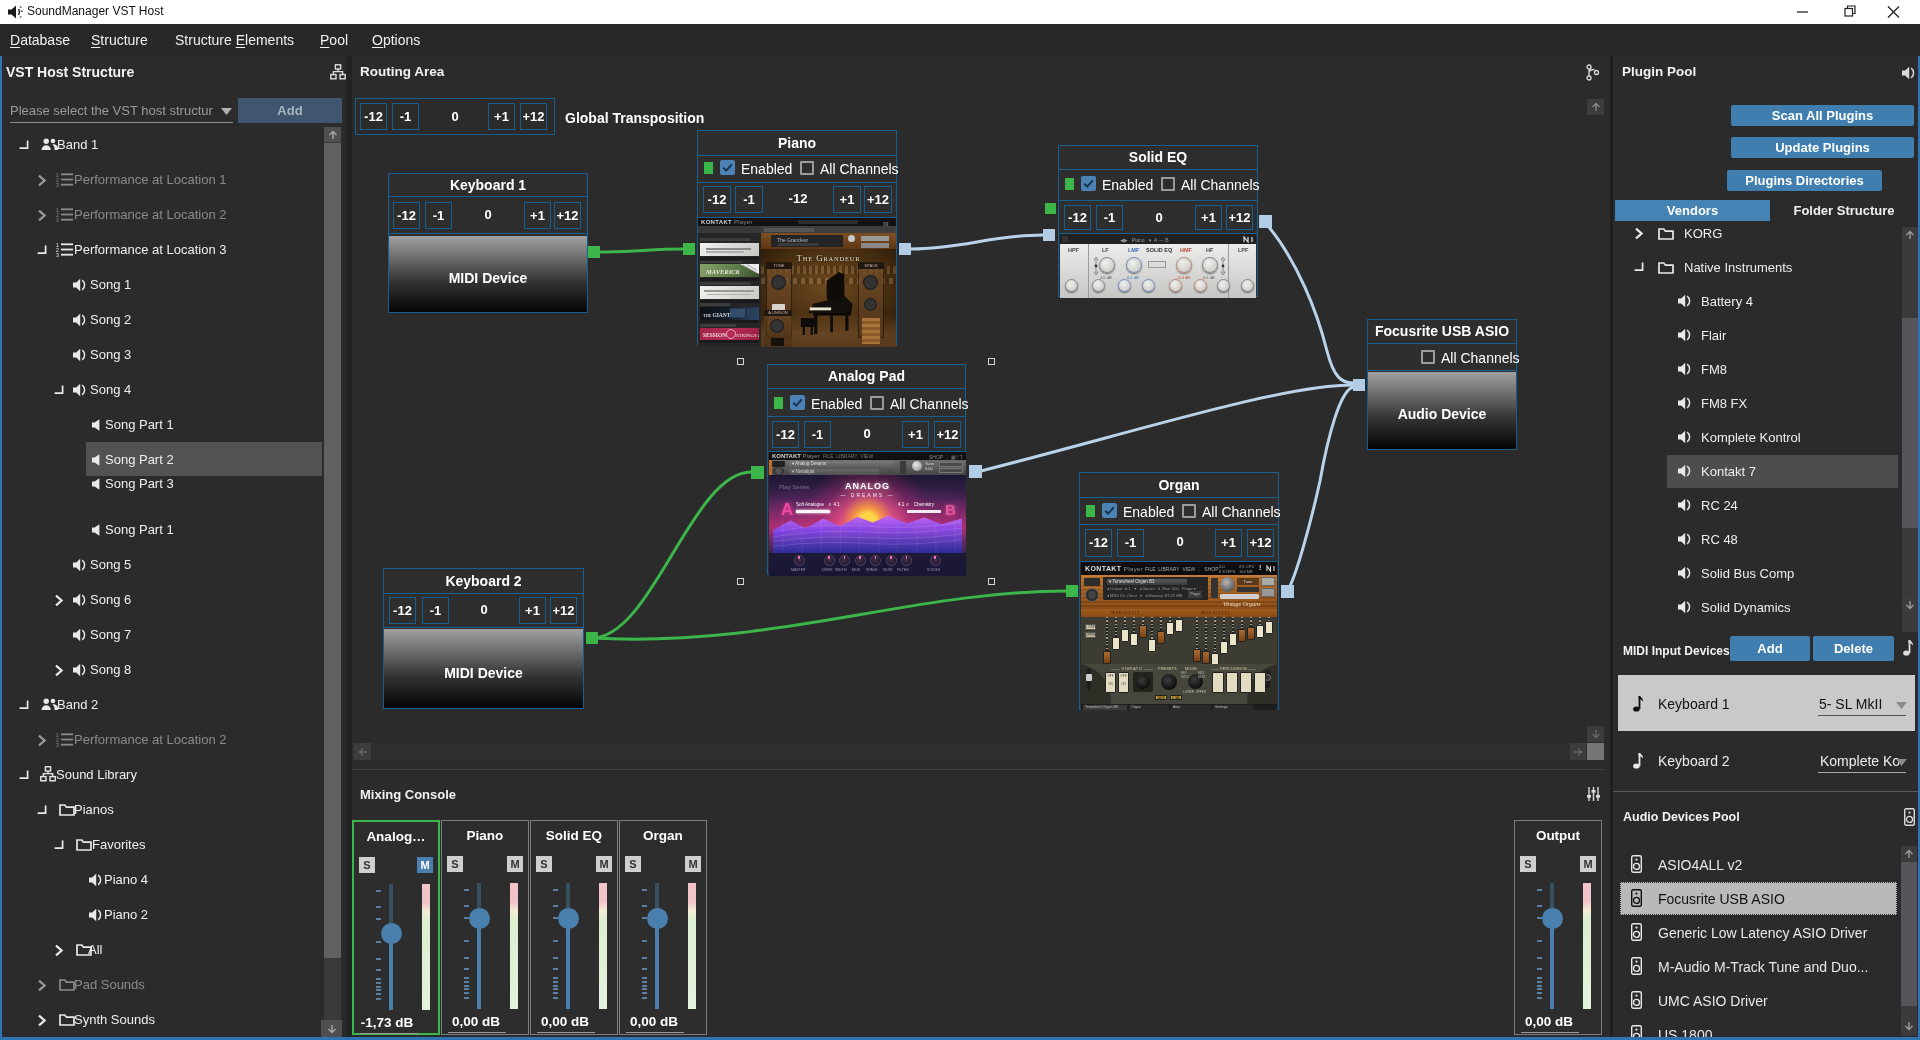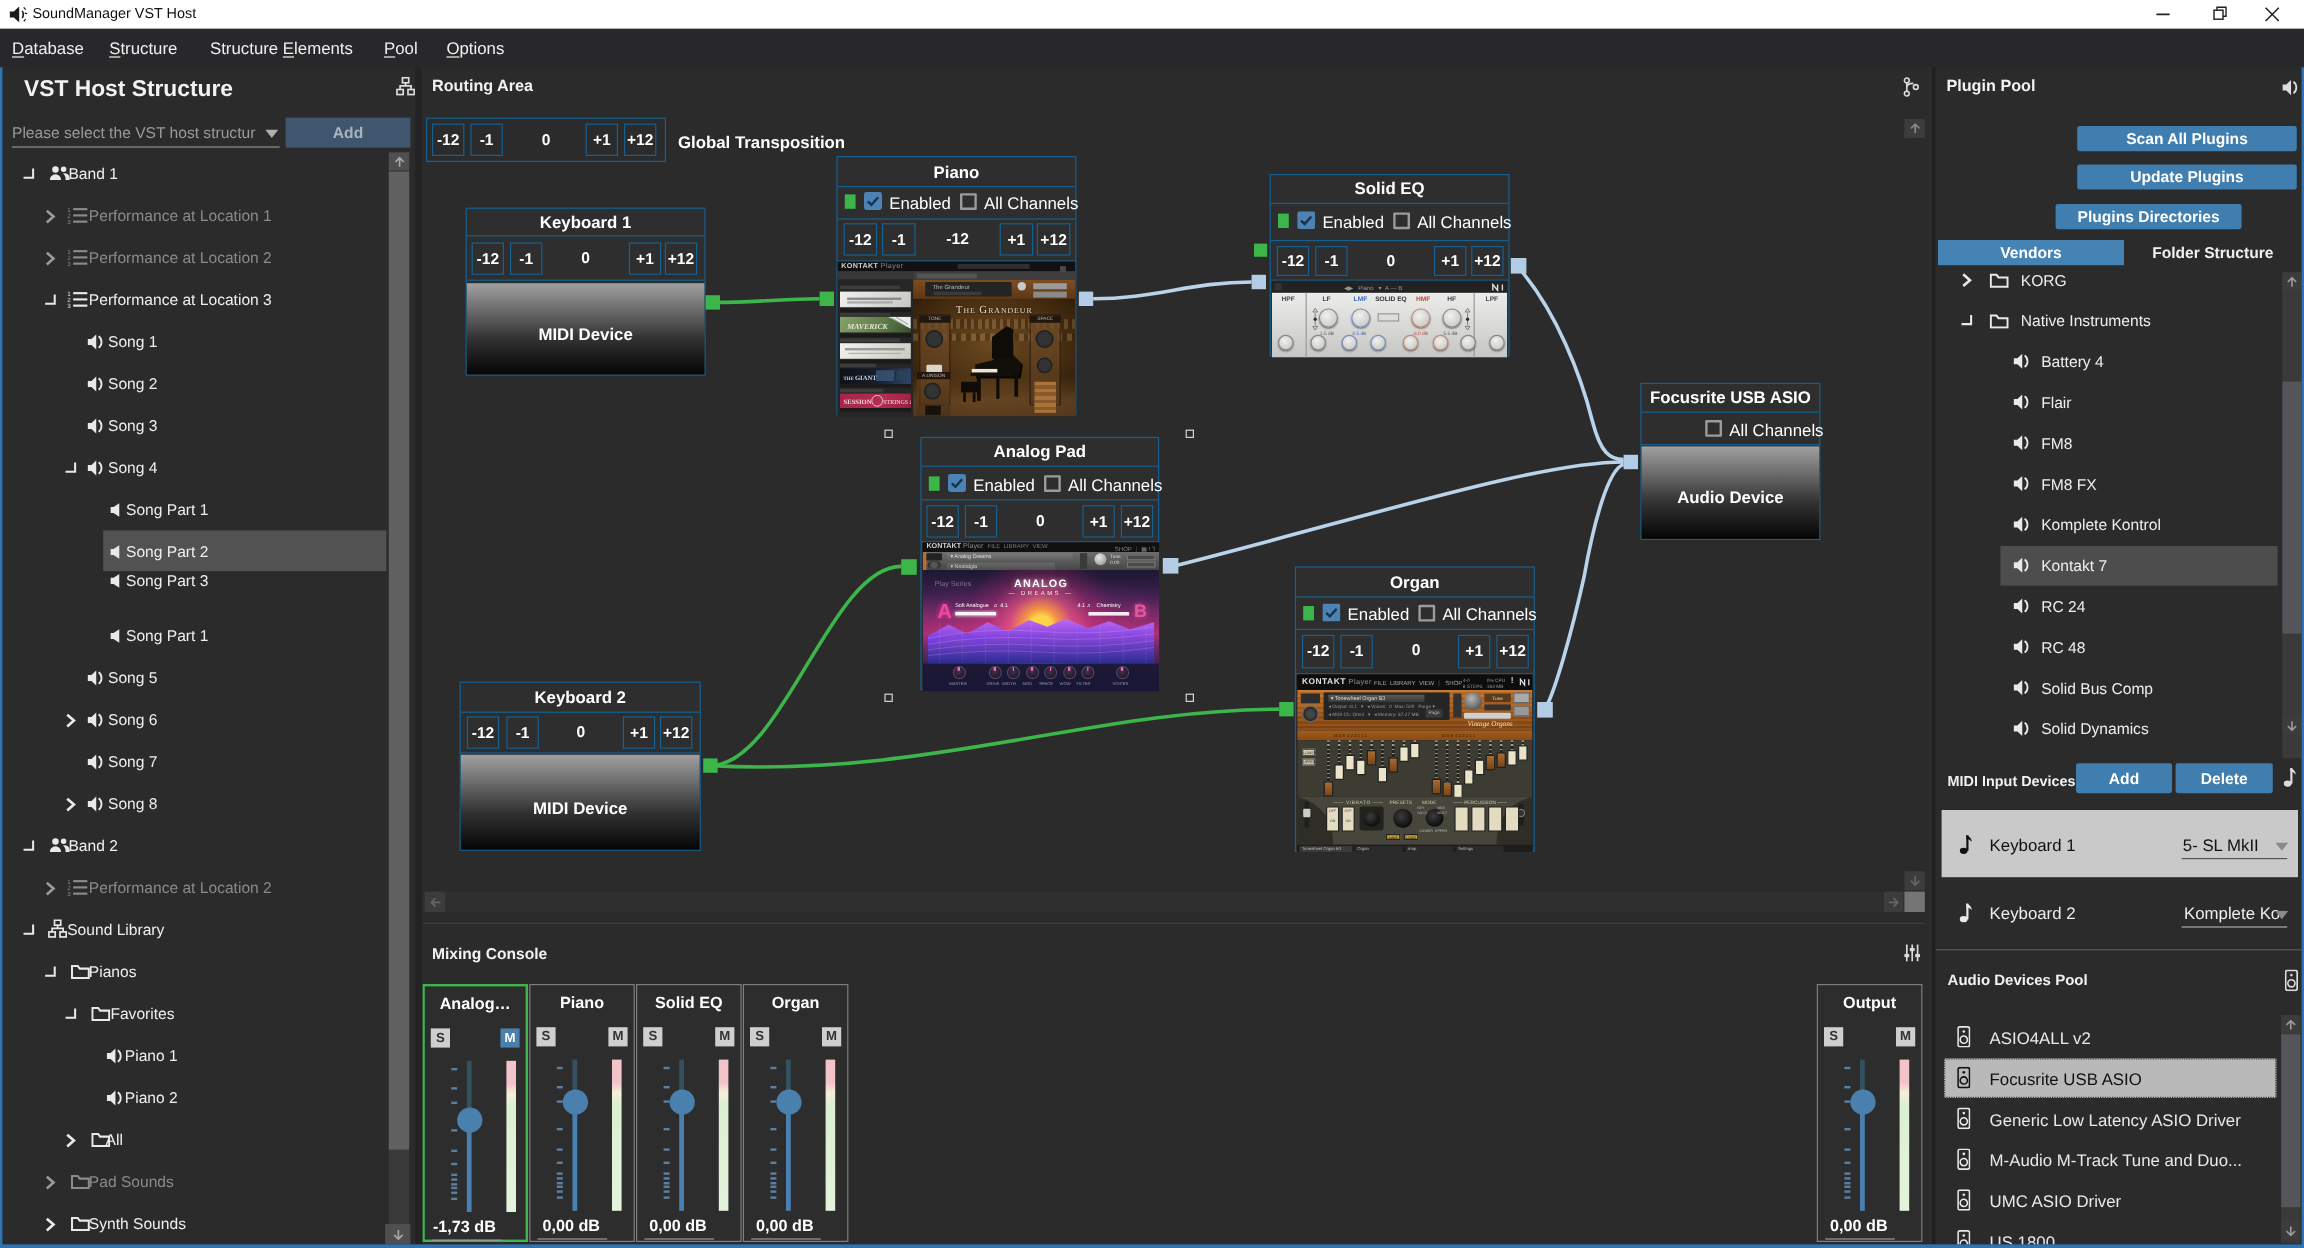--- a/index.html
+++ b/index.html
@@ -71,21 +71,21 @@
     </svg>
 </div>
 <div id="menubar">
 <div class="mi" style="left:10px"><u>D</u>atabase</div>
 <div class="mi" style="left:91px"><u>S</u>tructure</div>
 <div class="mi" style="left:175px">Structure <u>E</u>lements</div>
 <div class="mi" style="left:320px"><u>P</u>ool</div>
 <div class="mi" style="left:372px"><u>O</u>ptions</div>
 </div>
 <div id="leftpanel">
-    <div class="phead" style="left:18px;top:8px;font-size:19px">VST Host Structure</div>
+    <div class="phead" style="left:4px;top:8px;font-size:14px">VST Host Structure</div>
 <svg class="abs" style="left:328px;top:8px" width="16" height="16" viewBox="0 0 16 16">
       <rect x="5.4" y="0.8" width="5.2" height="4.2" fill="none" stroke="#dcdcdc" stroke-width="1.4"></rect>
       <rect x="0.8" y="10.6" width="5.2" height="4.2" fill="none" stroke="#dcdcdc" stroke-width="1.4"></rect>
       <rect x="10" y="10.6" width="5.2" height="4.2" fill="none" stroke="#dcdcdc" stroke-width="1.4"></rect>
       <path d="M8,5 v2.6 M3.4,10.6 v-3 h9.2 v3" stroke="#dcdcdc" stroke-width="1.4" fill="none"></path>
     </svg>
 <div class="combotext">Please select the VST host structur</div>
 <svg class="abs" style="left:219px;top:52px" width="11" height="7" viewBox="0 0 11 7">
       <polygon points="0,0 11,0 5.5,7" fill="#b0b0b0"></polygon>
     </svg>
@@ -289,21 +289,21 @@
       <svg class="abs" style="left:74px;top:11px" width="16" height="13" viewBox="0 0 16 13">
         <path d="M1,2 h4.8 l1.6,2.2 h7.6 v7.8 h-14 z" fill="none" stroke="#e9e9e9" stroke-width="1.7"></path>
       </svg>
       <span class="abs" style="left:90px;top:10px">Favorites</span>
     </div>
 <div class="trow" style="top:805.5px;width:322px">
       <svg class="abs" style="left:87px;top:11px" width="16" height="14" viewBox="0 0 16 14">
         <polygon points="0,4.5 3.2,4.5 7.2,0.7 7.2,13.3 3.2,9.5 0,9.5" fill="#e9e9e9"></polygon>
         <path d="M9.2,2.2 a6,6 0 0 1 0,9.6" stroke="#e9e9e9" stroke-width="1.5" fill="none"></path>
       </svg>
-      <span class="abs" style="left:102px;top:10px">Piano 1</span>
+      <span class="abs" style="left:102px;top:10px">Piano 4</span>
     </div>
 <div class="trow" style="top:840.5px;width:322px">
       <svg class="abs" style="left:87px;top:11px" width="16" height="14" viewBox="0 0 16 14">
         <polygon points="0,4.5 3.2,4.5 7.2,0.7 7.2,13.3 3.2,9.5 0,9.5" fill="#e9e9e9"></polygon>
         <path d="M9.2,2.2 a6,6 0 0 1 0,9.6" stroke="#e9e9e9" stroke-width="1.5" fill="none"></path>
       </svg>
       <span class="abs" style="left:102px;top:10px">Piano 2</span>
     </div>
 <div class="trow" style="top:875.5px;width:322px">
       <svg class="abs" style="left:52px;top:12px" width="10" height="13" viewBox="0 0 10 13">
@@ -962,21 +962,21 @@
   </div>
 <div id="vsep2"></div>
 <div id="rightpanel">
     <div class="phead" style="left:9px;top:8px;font-size:13.5px">Plugin Pool</div>
 <svg class="abs" style="left:289px;top:10px" width="16" height="14" viewBox="0 0 16 14">
       <polygon points="0,4.5 3.2,4.5 7.2,0.7 7.2,13.3 3.2,9.5 0,9.5" fill="#dcdcdc"></polygon>
       <path d="M9.2,2.2 a6,6 0 0 1 0,9.6" stroke="#dcdcdc" stroke-width="1.5" fill="none"></path>
     </svg>
 <div class="bluebtn" style="left:118px;top:49px;width:183px;height:21px;line-height:21px">Scan All Plugins</div>
 <div class="bluebtn" style="left:118px;top:81px;width:183px;height:21px;line-height:21px">Update Plugins</div>
-<div class="bluebtn" style="left:100px;top:114px;width:155px;height:21px;line-height:21px">Plugins Directories</div>
+<div class="bluebtn" style="left:114px;top:114px;width:155px;height:21px;line-height:21px">Plugins Directories</div>
 <div class="abs" style="left:2px;top:144px;width:155px;height:21px;background:#4583b4;color:#fff;font-weight:bold;font-size:13px;text-align:center;line-height:21px">Vendors</div>
 <div class="abs" style="left:157px;top:144px;width:148px;height:21px;background:#2b2b2b;color:#f0f0f0;font-weight:bold;font-size:13px;text-align:center;line-height:21px">Folder Structure</div>
 <div class="trow" style="top:160px;width:290px">
       <svg class="abs" style="left:21px;top:11px" width="10" height="13" viewBox="0 0 10 13">
         <path d="M2,1.6 l5.6,4.9 -5.6,4.9" stroke="#e9e9e9" stroke-width="2.2" fill="none"></path>
       </svg>
       <svg class="abs" style="left:45px;top:11px" width="16" height="13" viewBox="0 0 16 13">
         <path d="M1,2 h4.8 l1.6,2.2 h7.6 v7.8 h-14 z" fill="none" stroke="#e9e9e9" stroke-width="1.7"></path>
       </svg>
       <span class="abs" style="left:71px;top:10px">KORG</span>

